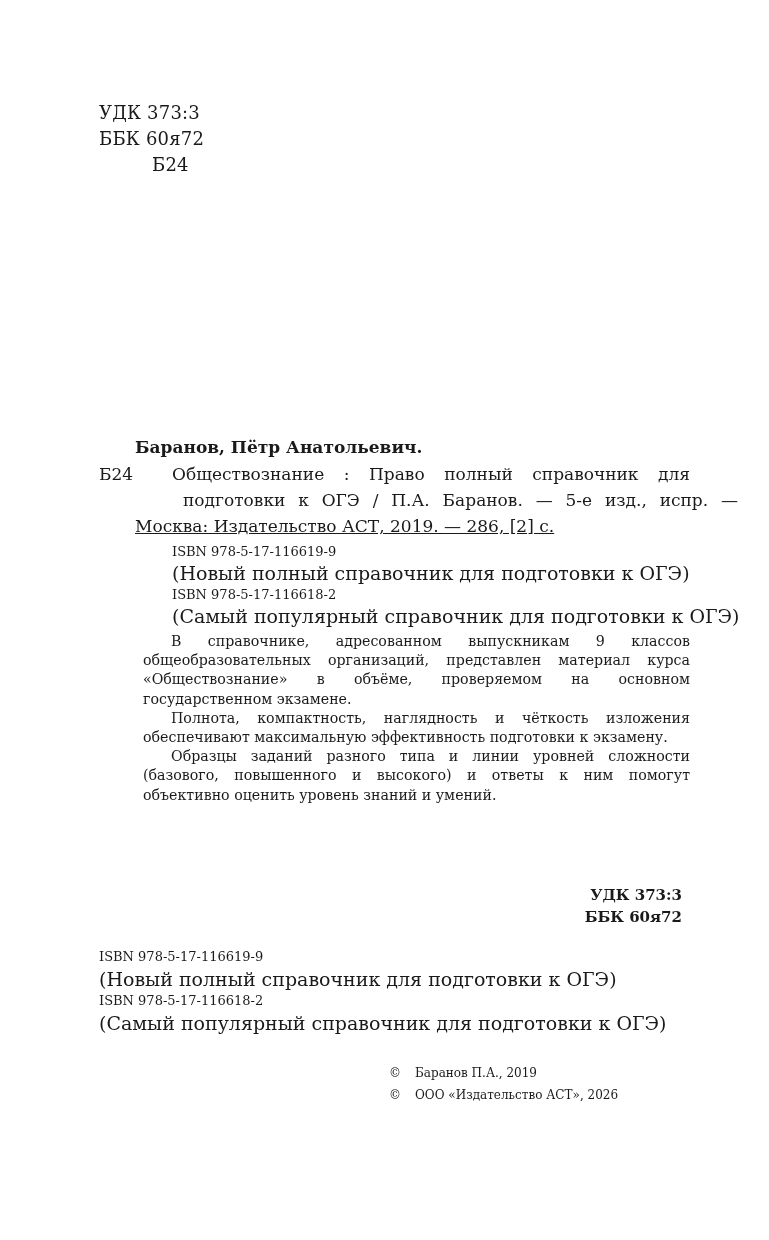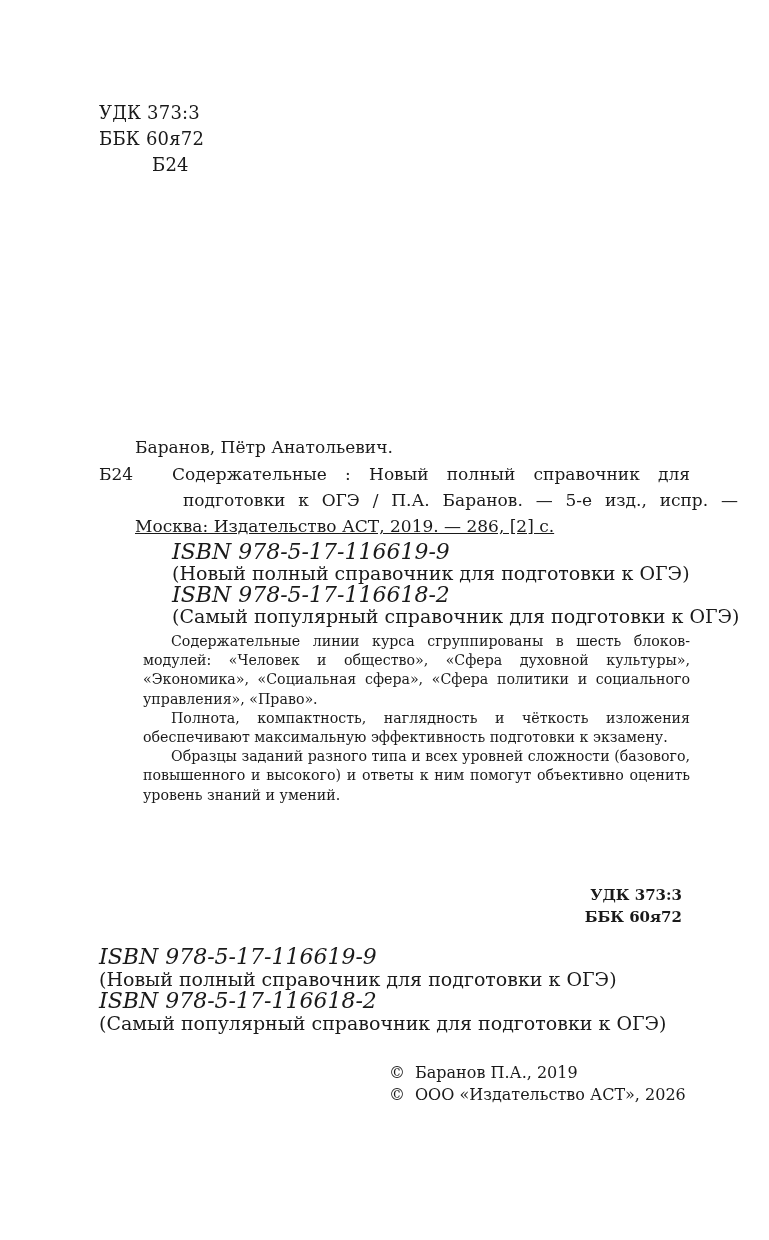--- a/index.html
+++ b/index.html
@@ -3,56 +3,56 @@
 <meta charset="utf-8">
 <style>
   html, body { margin: 0; padding: 0; background: #ffffff; }
   body {
     width: 769px; height: 1240px; position: relative; overflow: hidden;
     font-family: "DejaVu Serif", "Liberation Serif", serif;
     color: #1a1a1a;
   }
   .abs { position: absolute; white-space: nowrap; }
   .classif { font-size: 18px; line-height: 26px; font-weight: normal; letter-spacing: 0.2px; }
-  .author { font-size: 17px; font-weight: normal; }
+  .author { font-size: 17px; font-weight: bold; }
   .biblio { font-size: 17px; line-height: 26px; }
-  .isbn-big { font-size: 22px; line-height: 22px; font-style: italic; }
+  .isbn-big { font-size: 13px; line-height: 22px; }
   .isbn-note { font-size: 19px; line-height: 20px; }
   .anno { position: absolute; left: 143px; width: 547px; font-size: 14.2px; line-height: 19.2px; text-align: justify; }
   .anno p { margin: 0; text-indent: 28px; }
   .bold-class { font-size: 15px; font-weight: bold; line-height: 22px; text-align: right; }
-  .copy { font-size: 16px; line-height: 22px; }
+  .copy { font-size: 12px; line-height: 22px; }
   .copy .sym { display: inline-block; width: 26px; }
 </style>
 </head>
 <body>
 
 <div>
   <div class="abs classif" style="left:99px; top:100px;">УДК 373:3</div>
   <div class="abs classif" style="left:99px; top:126px;">ББК 60я72</div>
   <div class="abs classif" style="left:152px; top:152px;">Б24</div>
 </div>
 
 <div>
   <div class="abs author" style="left:135px; top:437px;">Баранов, Пётр Анатольевич.</div>
   <div class="abs biblio" style="left:99px; top:461px;">Б24</div>
-  <div class="abs biblio" style="left:172px; top:461px; width:518px; text-align:justify; text-align-last:justify; white-space:normal;">Содержательные : Новый полный справочник для</div>
+  <div class="abs biblio" style="left:172px; top:461px; width:518px; text-align:justify; text-align-last:justify; white-space:normal;">Обществознание : Право полный справочник для</div>
   <div class="abs biblio" style="left:135px; top:487px; width:555px; text-align:justify; text-align-last:justify; white-space:normal;margin-left:48px;">подготовки к ОГЭ / П.А. Баранов. — 5-е изд.,  испр. —</div>
   <div class="abs biblio" style="left:135px; top:513px;text-decoration:underline;">Москва: Издательство АСТ, 2019. — 286, [2] с.</div>
 
   <div class="abs isbn-big" style="left:172px; top:541px;">ISBN 978-5-17-116619-9</div>
   <div class="abs isbn-note" style="left:172px; top:563px;">(Новый полный справочник для подготовки к ОГЭ)</div>
   <div class="abs isbn-big" style="left:172px; top:584px;">ISBN 978-5-17-116618-2</div>
   <div class="abs isbn-note" style="left:172px; top:606px;">(Самый популярный справочник для подготовки к ОГЭ)</div>
 </div>
 
 <div class="anno" style="top:632px;">
-  <p>Содержательные линии курса сгруппированы в шесть блоков-модулей: «Человек и общество», «Сфера духовной культуры», «Экономика», «Социальная сфера», «Сфера политики и социального управления», «Право».</p>
+  <p>В справочнике, адресованном выпускникам 9 классов общеобразовательных организаций, представлен материал курса «Обществознание» в объёме, проверяемом на основном государственном экзамене.</p>
   <p>Полнота, компактность, наглядность и чёткость изложения обеспечивают максимальную эффективность подготовки к экзамену.</p>
-  <p>Образцы заданий разного типа и всех уровней сложности (базового, повышенного и высокого) и ответы к ним помогут объективно оценить уровень знаний и умений.</p>
+  <p>Образцы заданий разного типа и линии уровней сложности (базового, повышенного и высокого) и ответы к ним помогут объективно оценить уровень знаний и умений.</p>
 </div>
 
 <div class="abs" style="left:540px; top:884px; width:142px;">
   <div class="bold-class">УДК 373:3</div>
   <div class="bold-class">ББК 60я72</div>
 </div>
 
 <div>
   <div class="abs isbn-big" style="left:99px; top:946px;">ISBN 978-5-17-116619-9</div>
   <div class="abs isbn-note" style="left:99px; top:969px;">(Новый полный справочник для подготовки к ОГЭ)</div>

